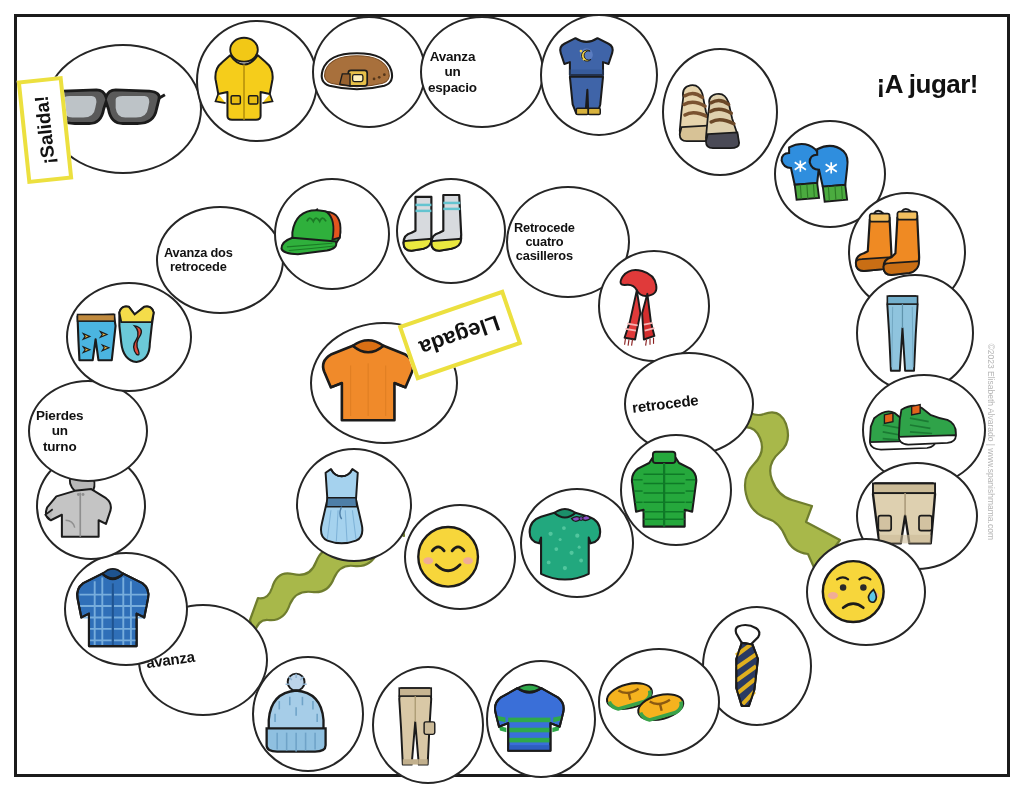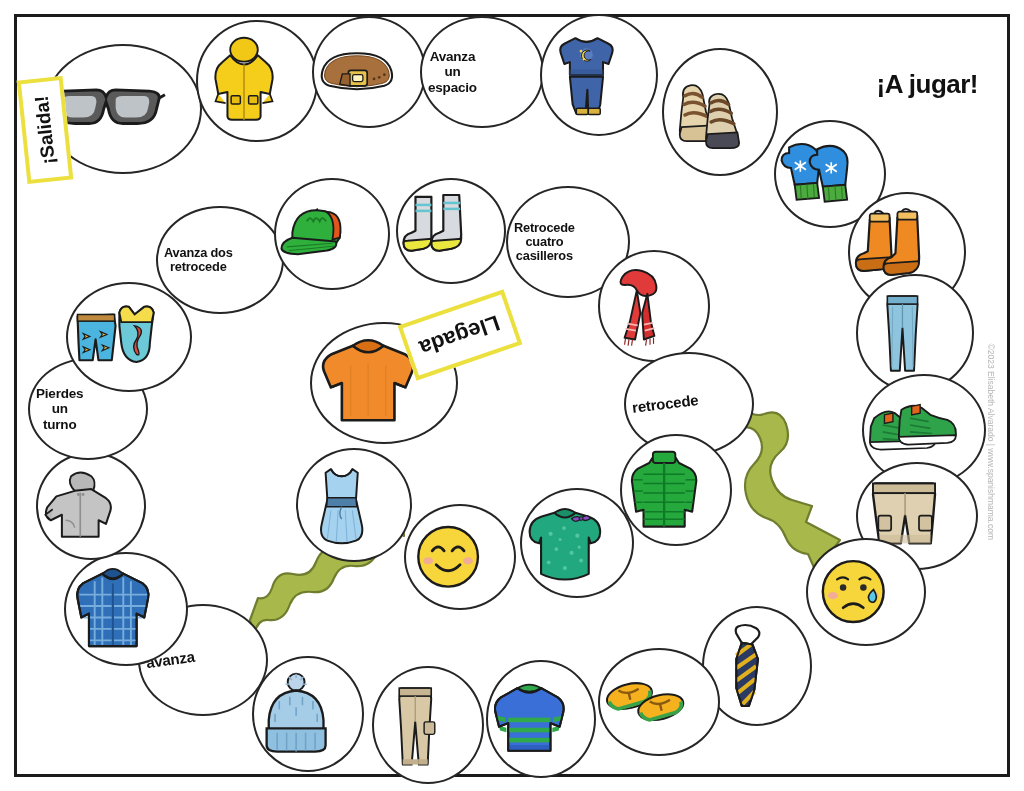--- a/index.html
+++ b/index.html
@@ -461,21 +461,21 @@
                  L14 58 Q6 54 10 44 L20 32 Z" fill="#c4c4c4" stroke="#1b1b1b" stroke-width="2.2" stroke-linejoin="round"></path>
         <line x1="46" y1="28" x2="46" y2="76" stroke="#8f8f8f" stroke-width="1.8"></line>
         <path d="M30 58 Q38 58 40 66" fill="none" stroke="#8f8f8f" stroke-width="1.6"></path>
         <path d="M14 58 L8 52 L16 46" fill="#b8b8b8" stroke="#1b1b1b" stroke-width="1.8"></path>
         <circle cx="44" cy="30" r="1.6" fill="#8f8f8f"></circle>
         <circle cx="49" cy="30" r="1.6" fill="#8f8f8f"></circle>
       </svg>
     </div>
   </div>
 
-  <div class="space" style="left:28px;top:358px;width:120px;height:102px;">
+  <div class="space" style="left:28px;top:380px;width:120px;height:102px;">
     <div class="txt">Pierdes
 un
 turno</div>
   </div>
 
   <div class="space" style="left:66px;top:282px;width:126px;height:110px;">
     <div class="art">
       <svg viewBox="0 0 100 76">
         <path d="M10 16 L48 14 L50 26 L48 44 L46 62 L32 62 L29 40 L26 62 L12 62 L11 42 Z" fill="#4bb5e0" stroke="#1b1b1b" stroke-width="2.2" stroke-linejoin="round"></path>
         <rect x="10" y="14" width="39" height="7" fill="#c08a3e" stroke="#1b1b1b" stroke-width="1.6"></rect>

